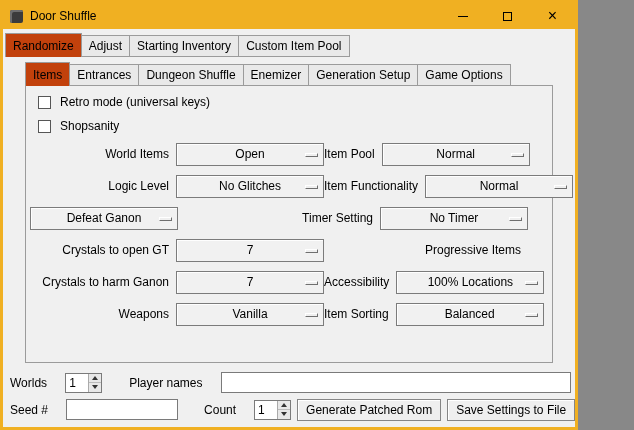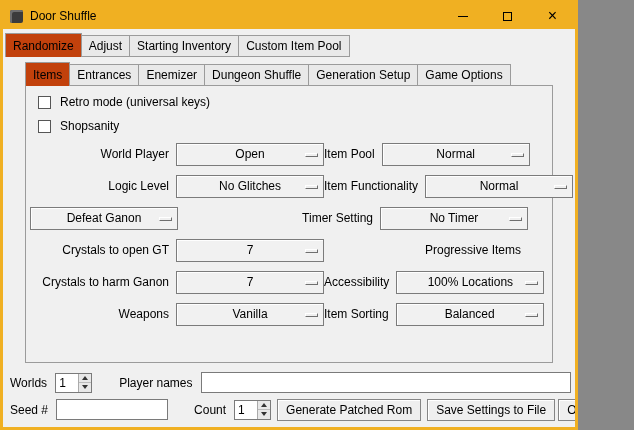--- a/index.html
+++ b/index.html
@@ -44,21 +44,21 @@
   .dd { width:148px; height:23px; flex:none; background:#f1f1f1; border:1px solid #7b7b7b;
         position:relative; display:flex; align-items:center; justify-content:center; cursor:default;
         box-shadow: inset 1px 1px 0 rgba(255,255,255,.9); }
   .ddi { position:absolute; right:5px; top:9px; width:13px; height:4px; background:#efefef;
          border-top:1px solid #fff; border-left:1px solid #fff;
          border-right:1px solid #6f6f6f; border-bottom:1px solid #6f6f6f; }
 
   
   .bottom { flex:none; padding:0 4px 6px 7px; }
   .brow { display:flex; align-items:center; height:23px; margin-top:4px; }
-  .blbl { padding-right:8px; white-space:nowrap; }
+  .blbl { padding-right:18px; white-space:nowrap; }
   .spin { display:flex; height:20px; border:1px solid #7a7a7a; background:#fff; width:37px; flex:none; }
   .spin input { width:100%; border:none; outline:none; font:12px "Liberation Sans",sans-serif; padding-left:3px; }
   .spin-btns { width:13px; flex:none; display:flex; flex-direction:column; border-left:1px solid #aaa; }
   .spin-up,.spin-dn { flex:1; background:#e8e8e8; display:flex; align-items:center; justify-content:center; cursor:default; }
   .spin-up { border-bottom:1px solid #bbb; }
   .tri-up { width:0; height:0; border-left:3px solid transparent; border-right:3px solid transparent; border-bottom:4px solid #333; }
   .tri-dn { width:0; height:0; border-left:3px solid transparent; border-right:3px solid transparent; border-top:4px solid #333; }
   .txt { height:21px; border:1px solid #7a7a7a; background:#fff; font:12px "Liberation Sans",sans-serif; padding:0 3px; }
   .pn { margin-left:27px; }
   .flexgrow { flex:1; min-width:0; }
@@ -95,41 +95,41 @@
     <div class="tabrow outer">
       <div class="tab active">Randomize</div>
       <div class="tab">Adjust</div>
       <div class="tab">Starting Inventory</div>
       <div class="tab">Custom Item Pool</div>
     </div>
 
     <div class="tabrow inner">
       <div class="tab active">Items</div>
       <div class="tab">Entrances</div>
+      <div class="tab">Dungeon Shuffle</div>
       <div class="tab">Enemizer</div>
-      <div class="tab">Dungeon Shuffle</div>
       <div class="tab">Generation Setup</div>
       <div class="tab">Game Options</div>
     </div>
 
     <div class="panel">
 
       <div class="cbrow">
         <span class="cb"></span>
         <span>Retro mode (universal keys)</span>
       </div>
       <div class="cbrow second">
         <span class="cb"></span>
         <span>Shopsanity</span>
       </div>
 
       <div class="form">
 
         <div class="frow">
-          <span class="lblL">World Player</span>
+          <span class="lblL">World Items</span>
           <div class="dd">
             <span>Open</span>
             <span class="ddi"></span>
           </div>
           <span class="lblR">Item Pool</span>
           <div class="dd">
             <span>Normal</span>
             <span class="ddi"></span>
           </div>
         </div>

